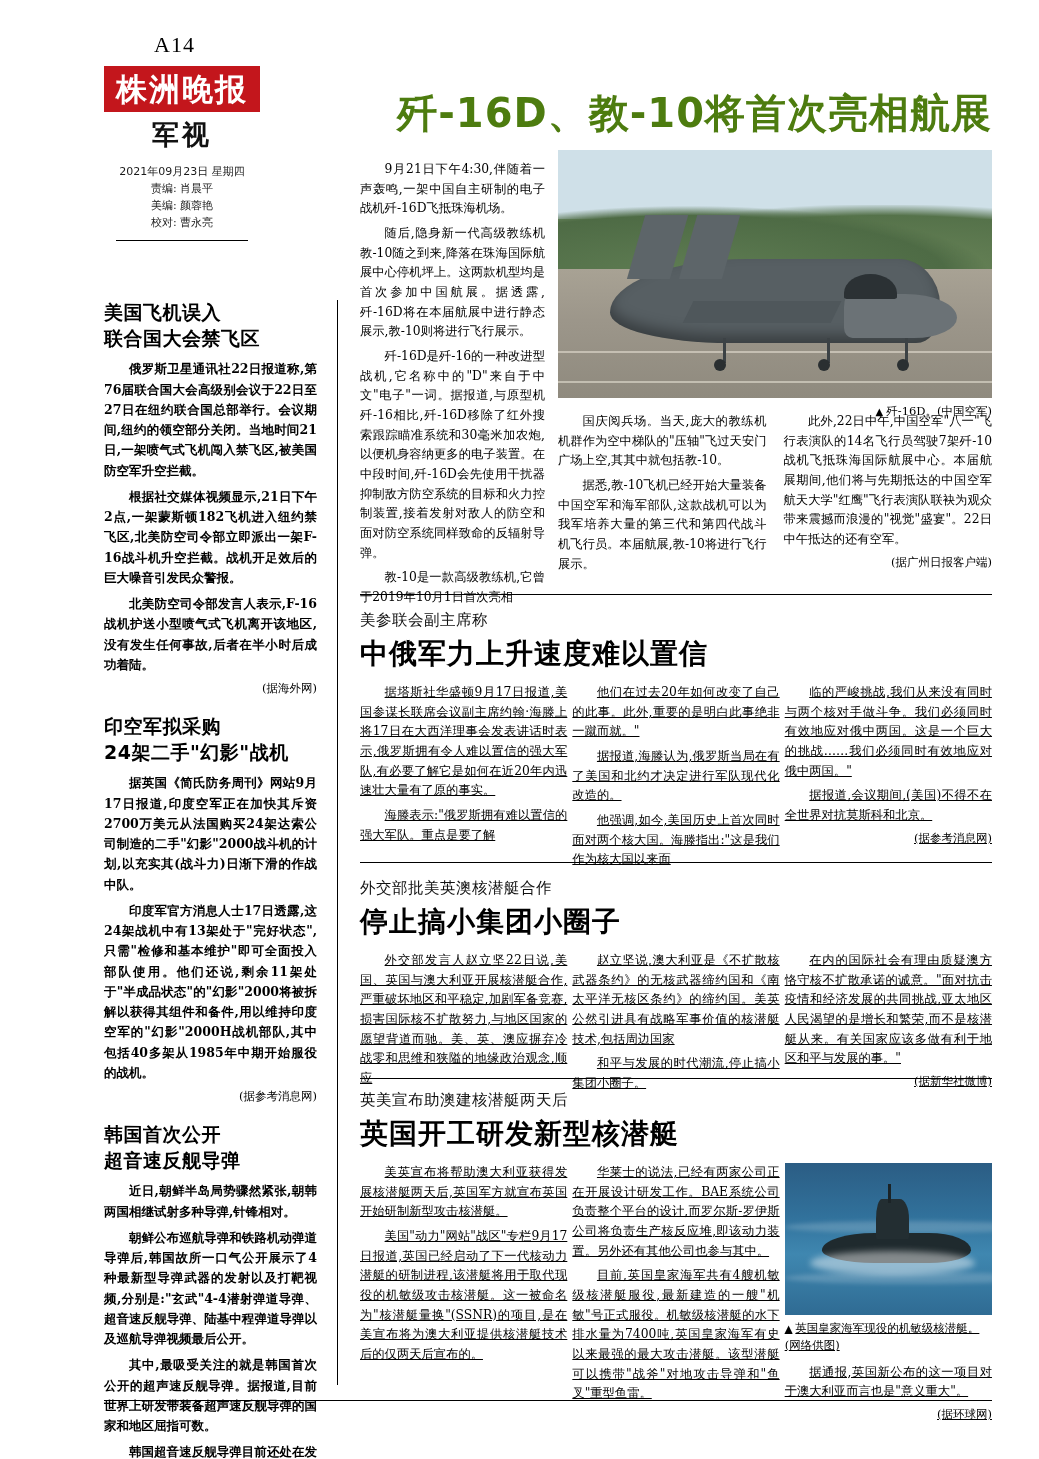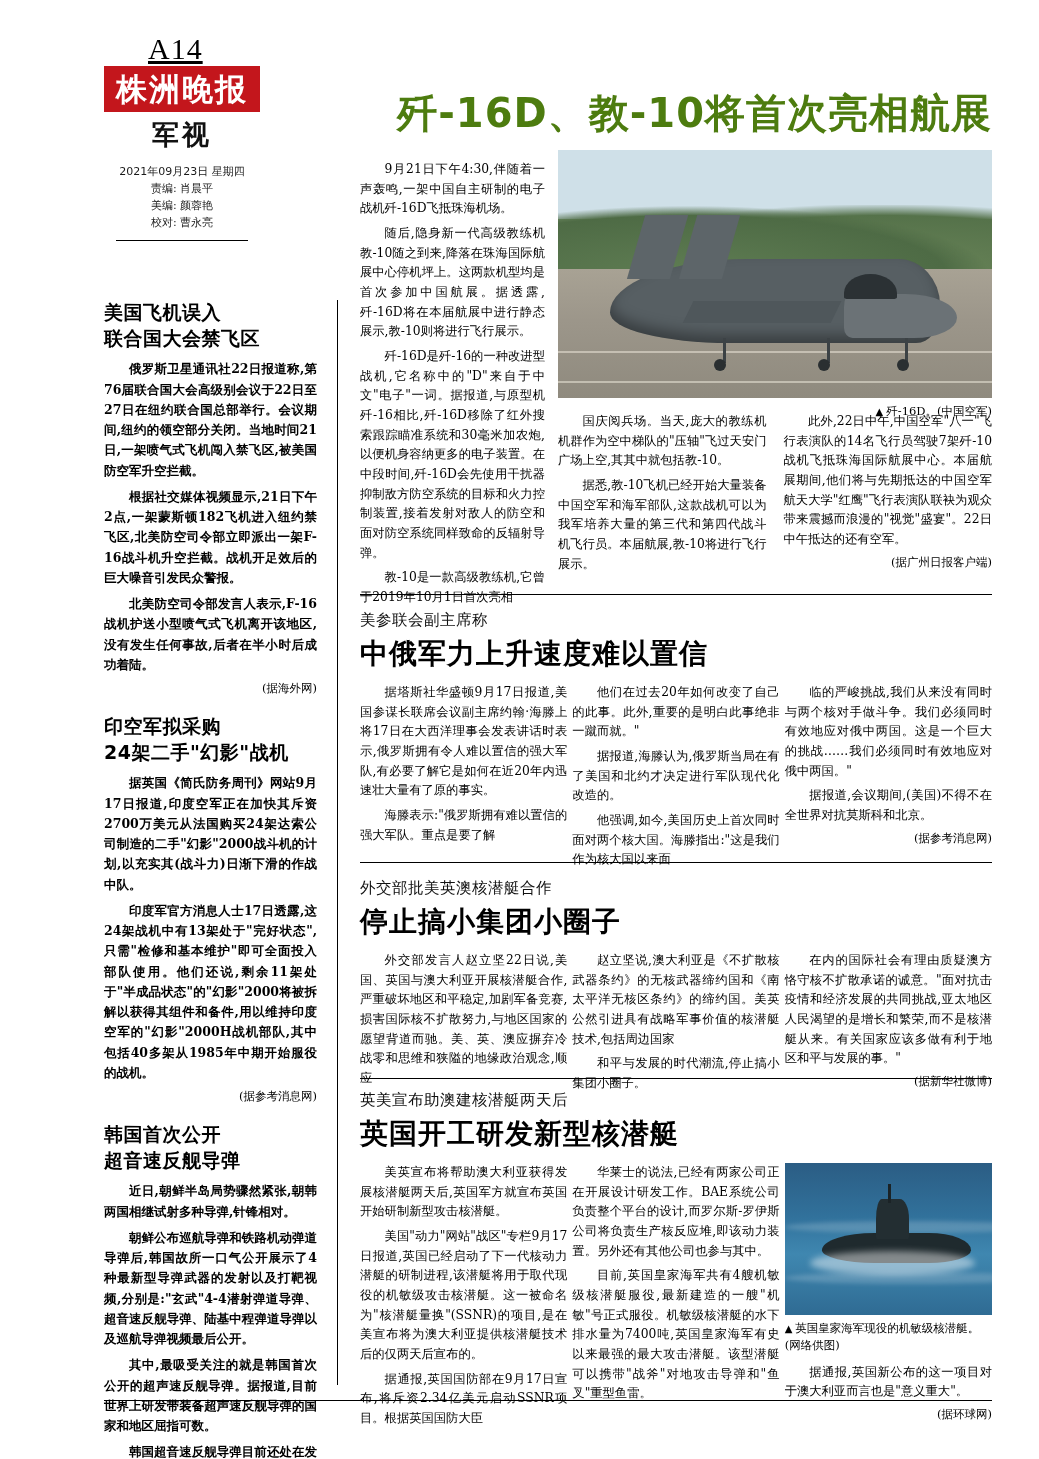--- a/index.html
+++ b/index.html
@@ -18,26 +18,25 @@
   .page {
     position: relative;
     width: 1039px;
     height: 1459px;
     background: #fff;
   }
 
   
   .page-number {
     position: absolute;
-    left: 148px;
+    left: 154px;
     top: 32px;
-    font-size: 30px;
+    font-size: 22px;
     font-family: "Liberation Serif", serif;
     letter-spacing: 1px;
-    text-decoration: underline;
   }
 
   .masthead {
     position: absolute;
     left: 104px;
     top: 66px;
     width: 156px;
     text-align: center;
   }
   .masthead-logo {
@@ -151,20 +150,21 @@
     font-weight: bold;
     font-size: 28px;
     letter-spacing: 1px;
     margin: 0 0 10px 0;
     color: #000;
   }
 
   .cols3 {
     display: flex;
     gap: 5px;
+    text-decoration: underline;
   }
   .cols2 {
     display: flex;
     gap: 17px;
   }
   .col {
     flex: 1;
   }
   .col p, .colnarrow p {
     margin: 0 0 5px 0;
@@ -449,21 +449,20 @@
     </div>
   </div>
 
   <div class="art" style="left:360px; top:1090px; width:632px;">
     <div class="kicker">英美宣布助澳建核潜艇两天后</div>
     <div class="subhead">英国开工研发新型核潜艇</div>
     <div class="cols3">
       <div class="col">
         <p>美英宣布将帮助澳大利亚获得发展核潜艇两天后,英国军方就宣布英国开始研制新型攻击核潜艇。</p>
         <p>美国"动力"网站"战区"专栏9月17日报道,英国已经启动了下一代核动力潜艇的研制进程,该潜艇将用于取代现役的机敏级攻击核潜艇。这一被命名为"核潜艇量换"(SSNR)的项目,是在美宣布将为澳大利亚提供核潜艇技术后的仅两天后宣布的。</p>
-        <p>据通报,英国国防部在9月17日宣布,将斥资2.34亿美元启动SSNR项目。根据英国国防大臣</p>
       </div>
       <div class="col">
         <p>华莱士的说法,已经有两家公司正在开展设计研发工作。BAE系统公司负责整个平台的设计,而罗尔斯-罗伊斯公司将负责生产核反应堆,即该动力装置。另外还有其他公司也参与其中。</p>
         <p>目前,英国皇家海军共有4艘机敏级核潜艇服役,最新建造的一艘"机敏"号正式服役。机敏级核潜艇的水下排水量为7400吨,英国皇家海军有史以来最强的最大攻击潜艇。该型潜艇可以携带"战斧"对地攻击导弹和"鱼叉"重型鱼雷。</p>
       </div>
       <div class="col">
         <div class="subphoto">
           <div class="sub-wave" style="top:38%;"></div>
           <div class="sub-wave" style="top:72%;"></div>
           <div class="sub-hull"></div>

